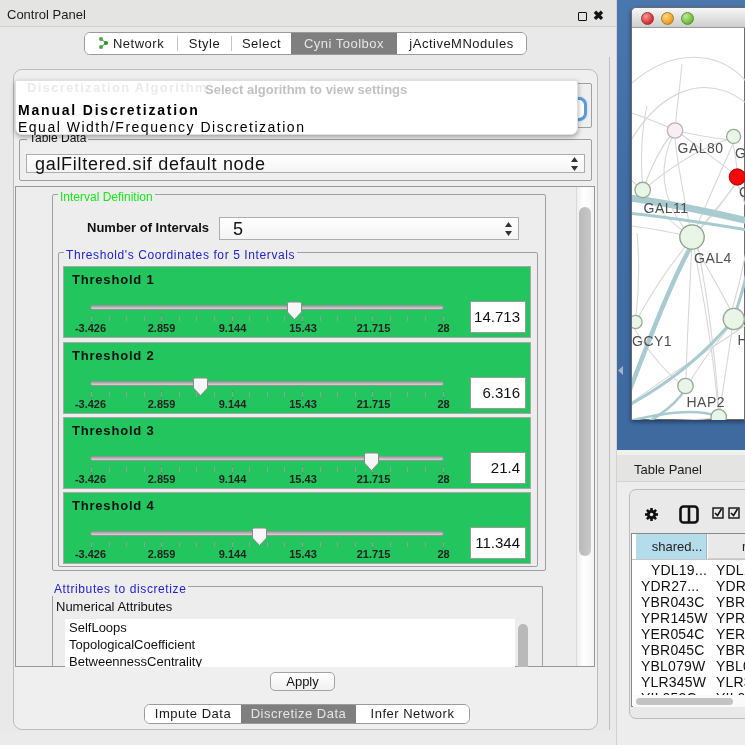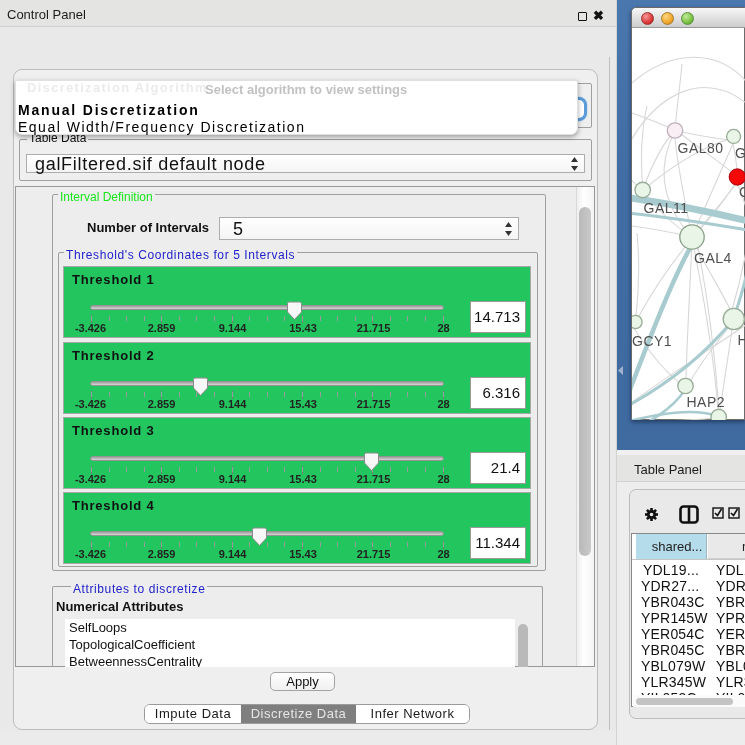--- a/index.html
+++ b/index.html
@@ -80,20 +80,35 @@
 </head>
 <body>
 
 <div id="leftwin" class="abs">
   <div id="ltitle" class="abs">
       <span class="t">Control Panel</span>
     </div>
   <div id="fltbtn" class="abs"></div>
   <div id="closebtn" class="abs">✖</div>
 
+  <div class="abs tabbar" style="left:84px; top:32px; height:23px;">
+    <div class="tab" style="width:92px;"><svg width="11" height="14" viewBox="0 0 11 14" style="vertical-align:-2px">
+          <line x1="3" y1="3" x2="8" y2="7" stroke="#3c9e3c" stroke-width="1"></line>
+          <line x1="3" y1="11" x2="8" y2="7" stroke="#3c9e3c" stroke-width="1"></line>
+          <circle cx="3" cy="3" r="2" fill="#46aa46"></circle>
+          <circle cx="3" cy="11" r="2" fill="#46aa46"></circle>
+          <circle cx="8" cy="7" r="2" fill="#2c8c2c"></circle>
+        </svg> Network</div>
+    <div class="sep"></div>
+    <div class="tab" style="width:53px;">Style</div>
+    <div class="sep"></div>
+    <div class="tab" style="width:59px;">Select</div>
+    <div class="tab sel" style="width:106px;">Cyni Toolbox</div>
+    <div class="tab" style="width:129px;">jActiveMNodules</div>
+  </div>
 
   <div id="mainpanel" class="abs"></div>
   <div class="abs" style="left:609px; top:57px; width:1px; height:673px; background:#bfbfbf;"></div>
   <div class="abs" style="left:616px; top:0; width:1px; height:745px; background:#d2d2d2;"></div>
 
   <div class="grp" style="left:19px; top:139px; width:573px; height:42px;"></div>
   <div class="grplabel" style="left:27px; top:131px; color:#111; background:#efefef;">Table Data</div>
   <div class="combo" style="left:26px; top:154px; width:559px; height:19px;">
     <span class="ctext">galFiltered.sif default node</span>
     <svg class="arrows" viewBox="0 0 9 14">
@@ -178,22 +193,22 @@
     <div class="tl" style="left:26.5px;">-3.426</div>
       <div class="tl" style="left:97.5px;">2.859</div>
       <div class="tl" style="left:168.5px;">9.144</div>
       <div class="tl" style="left:239px;">15.43</div>
       <div class="tl" style="left:309.5px;">21.715</div>
       <div class="tl" style="left:379.5px;">28</div>
     <div class="tval">11.344</div>
   </div>
 
   <div class="grp" style="left:52px; top:586px; width:491px; height:81px; border-bottom:none;"></div>
-  <div class="grplabel" style="left:71px; top:582px; color:#2222cc; background:#ededed; letter-spacing:0.6px;">Attributes to discretize</div>
-  <div class="abs" style="left:56px; top:599px; font-size:13px; font-weight:bold; color:#111;">Numerical Attributes</div>
+  <div class="grplabel" style="left:52px; top:582px; color:#2222cc; background:#ededed; letter-spacing:0.6px;">Attributes to discretize</div>
+  <div class="abs" style="left:56px; top:599px; font-size:13px; font-weight:normal; color:#111;">Numerical Attributes</div>
   <div id="numlist" class="abs">
     <div>SelfLoops</div>
     <div>TopologicalCoefficient</div>
     <div>BetweennessCentrality</div>
   </div>
   <div class="abs" style="left:518px; top:624px; width:10px; height:43px; background:#b9b9b9; border-radius:5px 5px 0 0;"></div>
 
   <div class="btn" style="left:270px; top:672px; width:65px; height:19px; line-height:18px;">Apply</div>
 
   <div class="abs tabbar" style="left:144px; top:704px; height:20px;">
@@ -321,21 +336,21 @@
     <rect x="17" y="1" width="10" height="10" fill="none" stroke="#111" stroke-width="1.4"></rect>
     <path d="M19 6 L21.5 8.5 L25.5 2" fill="none" stroke="#111" stroke-width="1.6"></path>
   </svg>
 
 </div>
 <div id="ttable" class="abs" style="left:631px; top:533px;">
   <div id="thead">
     <div class="h1">shared...</div>
     <div class="h2">n</div>
   </div>
-  <div class="trow" style="left:11px; top:28px;text-align:center;">YDL19...</div>
+  <div class="trow" style="left:19px; top:28px;text-align:center;">YDL19...</div>
     <div class="trow" style="left:84px; top:28px;">YDL1</div>
   <div class="trow" style="left:9px; top:44px;">YDR27...</div>
     <div class="trow" style="left:84px; top:44px;">YDR2</div>
   <div class="trow" style="left:9px; top:60px;">YBR043C</div>
     <div class="trow" style="left:84px; top:60px;">YBR0</div>
   <div class="trow" style="left:9px; top:76px;">YPR145W</div>
     <div class="trow" style="left:84px; top:76px;">YPR1</div>
   <div class="trow" style="left:9px; top:92px;">YER054C</div>
     <div class="trow" style="left:84px; top:92px;">YER0</div>
   <div class="trow" style="left:9px; top:108px;">YBR045C</div>

